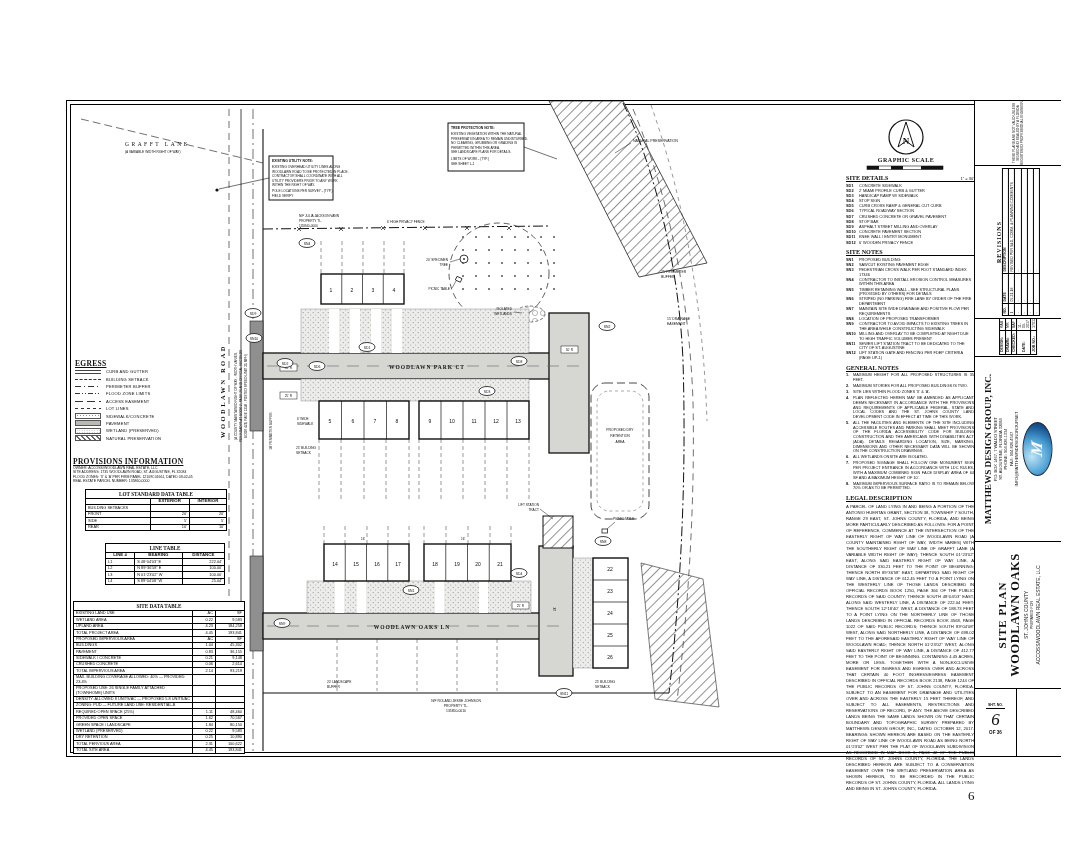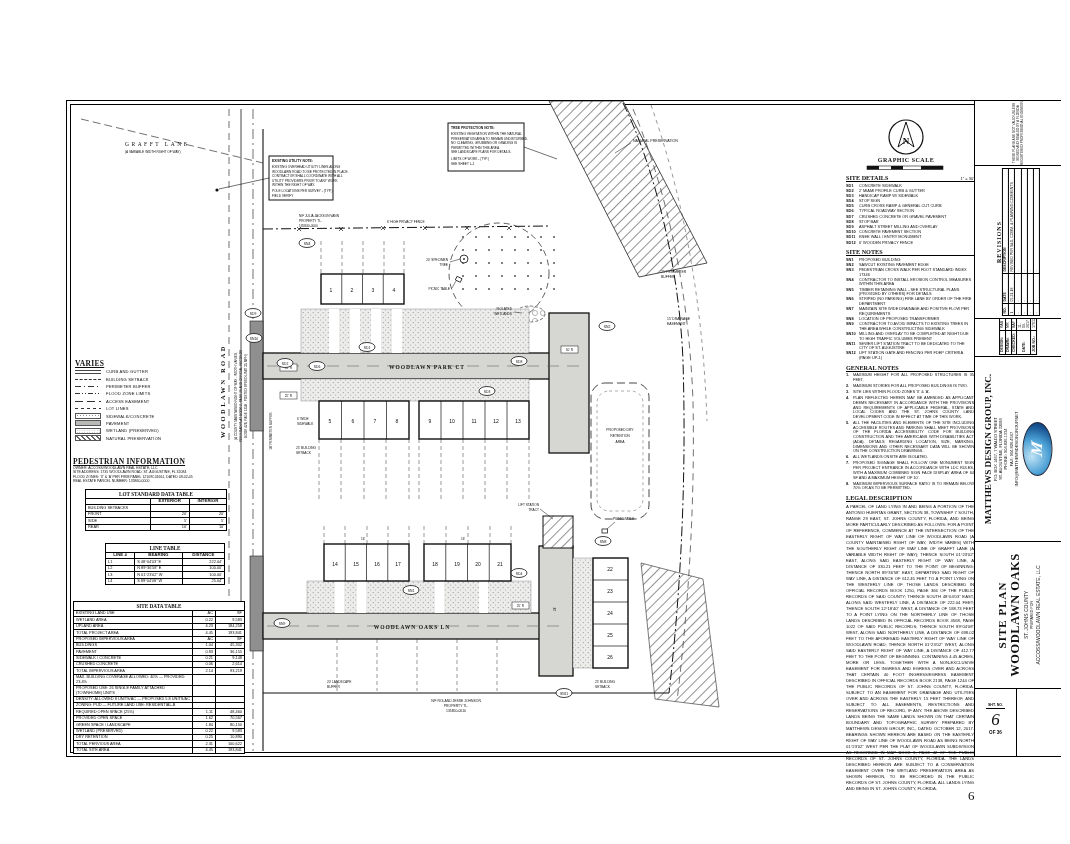--- a/index.html
+++ b/index.html
@@ -385,21 +385,21 @@
       <text class="tm tser" style="font-size:6px;font-weight:bold;letter-spacing:.5px" x="839" y="61">GRAPHIC SCALE</text>
       <g>
         <rect x="800" y="65" width="76" height="3.4" fill="#fff" stroke="#111" stroke-width="0.6"></rect>
         <rect x="800" y="65" width="12" height="3.4" fill="#111"></rect>
         <rect x="824" y="65" width="12" height="3.4" fill="#111"></rect>
         <rect x="854" y="65" width="22" height="3.4" fill="#111"></rect>
       </g>
     </svg>
 
     <div class="blk" style="left:8px;top:260px;width:154px">
-      <div class="blk-h">VARIES</div>
+      <div class="blk-h">EGRESS</div>
       <div class="legend-row">
           <span class="sw sw-curb"></span>
           <span class="lbl">CURB AND GUTTER</span>
         </div>
       <div class="legend-row">
           <span class="sw sw-setback"></span>
           <span class="lbl">BUILDING SETBACK</span>
         </div>
       <div class="legend-row">
           <span class="sw sw-buffer"></span>
@@ -429,21 +429,21 @@
           <span class="sw sw-wet"></span>
           <span class="lbl">WETLAND (PRESERVED)</span>
         </div>
       <div class="legend-row">
           <span class="sw sw-nat"></span>
           <span class="lbl">NATURAL PRESERVATION</span>
         </div>
     </div>
 
     <div class="blk" style="left:6px;top:358px;width:172px">
-      <div class="blk-h">PEDESTRIAN INFORMATION</div>
+      <div class="blk-h">PROVISIONS INFORMATION</div>
       <div style="font-size:3.5px;line-height:4.4px">
 
       <div>OWNER: ACCOSS/WOODLAWN REAL ESTATE, LLC</div>
           <div>SITE ADDRESS: 1735 WOODLAWN ROAD, ST. AUGUSTINE, FL 32084</div>
           <div>FLOOD ZONES: 'X' &amp; 'A' PER FIRM PANEL 12109C0166J, DATED 09-02-05</div>
           <div>REAL ESTATE PARCEL NUMBER: 135860-0000</div>
         </div>
     </div>
 
     <table class="dtab" style="position:absolute;left:18px;top:388px;width:142px">

